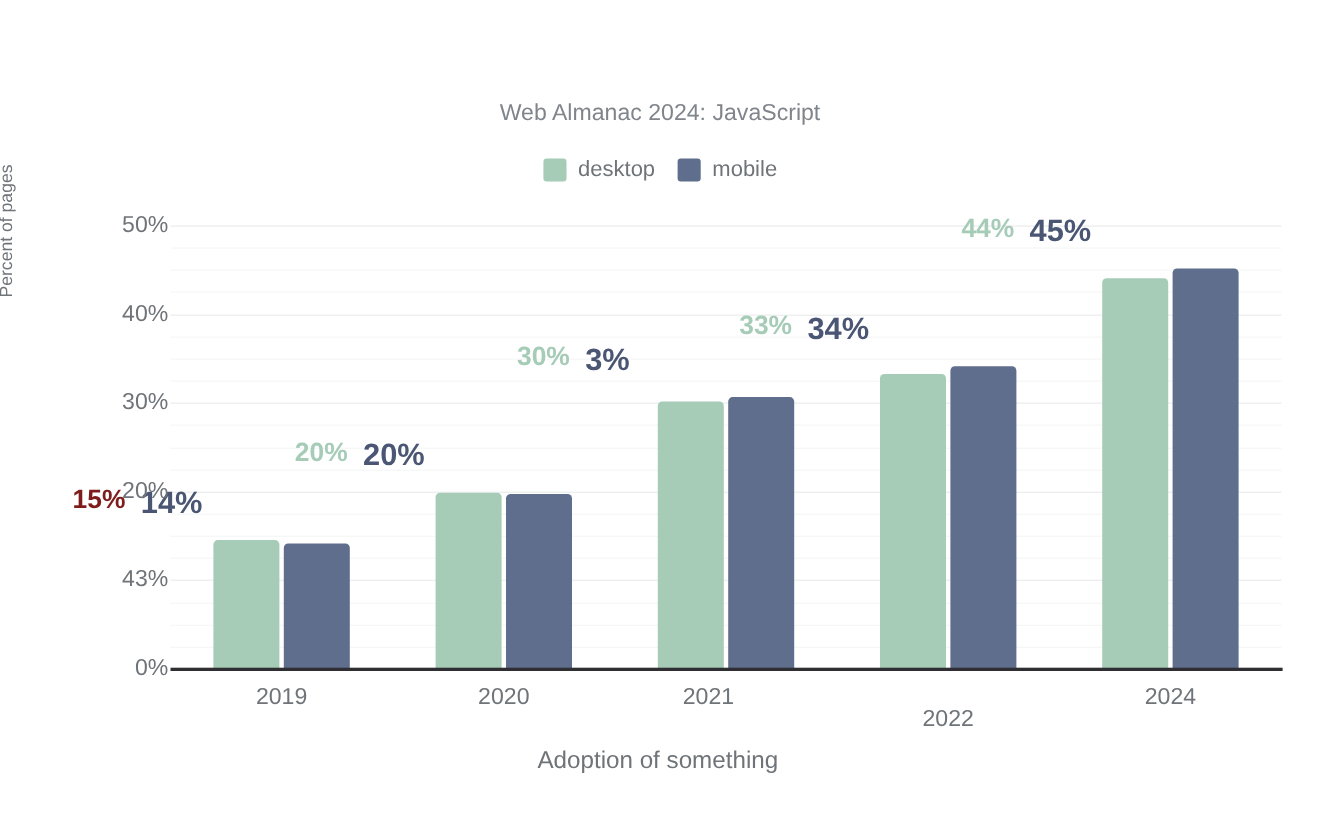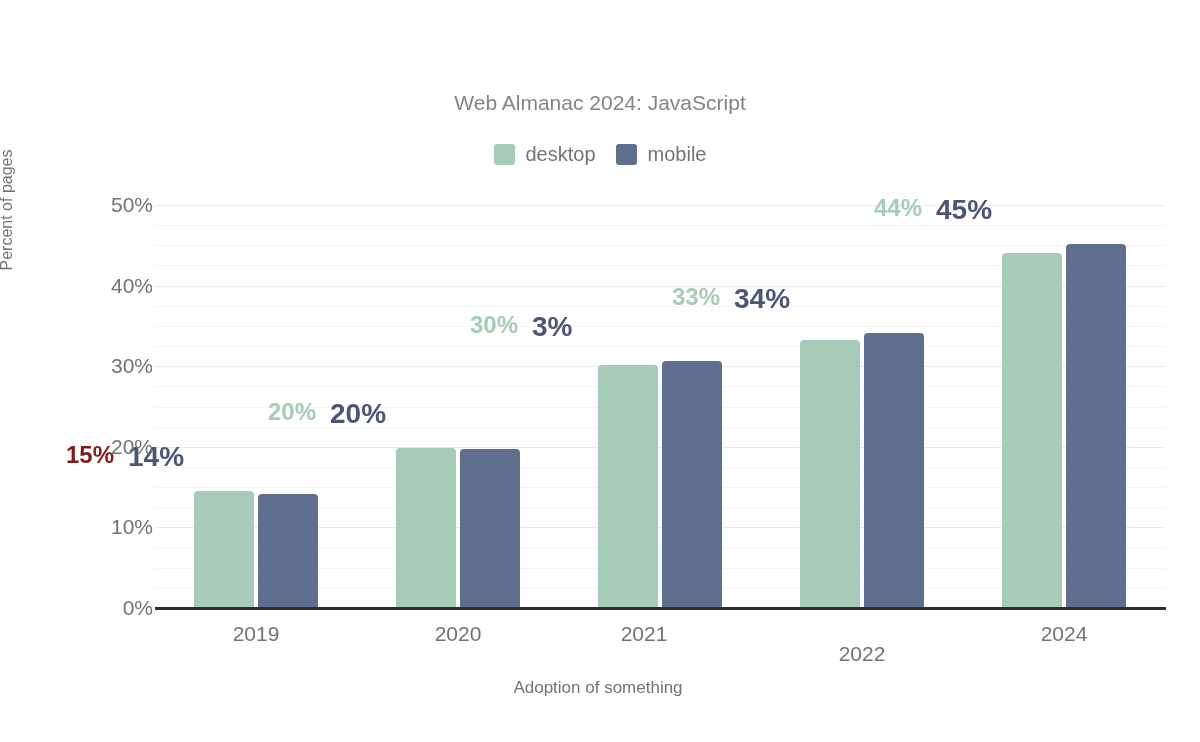--- a/index.html
+++ b/index.html
@@ -167,21 +167,21 @@
     text-align: center;
     transform: translateX(-50%);
     white-space: nowrap;
   }
   .x-axis-title {
     position: absolute;
     top: 678px;
     left: 0;
     width: 1196px;
     text-align: center;
-    font-size: 17px;
+    font-size: 22px;
     color: #6f7479;
   }
 </style>
 </head>
 <body>
 
 <div id="chart-root">
 
 
   <div class="chart-subtitle">Web Almanac 2024: JavaScript</div>
@@ -251,21 +251,21 @@
       <div class="group" style="left: 847px; width: 124px;">
         <div class="bar desktop" style="width: 60px; height: 354.64px; background: rgb(166, 204, 183);"></div>
         <div class="bar mobile" style="width: 60px; height: 364.312px; background: rgb(95, 110, 140);"></div>
       </div>
     </div>
 
   <div class="axis-line"></div>
 
   <div id="yticks">
       <div class="ytick" style="top: 608px;">0%</div>
-      <div class="ytick" style="top: 527.4px;">10%</div>
+      <div class="ytick" style="top: 527.4px;">43%</div>
       <div class="ytick" style="top: 446.8px;">20%</div>
       <div class="ytick" style="top: 366.2px;">30%</div>
       <div class="ytick" style="top: 285.6px;">40%</div>
       <div class="ytick" style="top: 205px;">50%</div>
     </div>
   <div id="xticks">
       <div class="xtick" style="left: 256px;">2019</div>
       <div class="xtick" style="left: 458px;">2020</div>
       <div class="xtick" style="left: 644px;">2021</div>
       <div class="xtick" style="left: 862px; margin-top: 20px;">2022</div>

